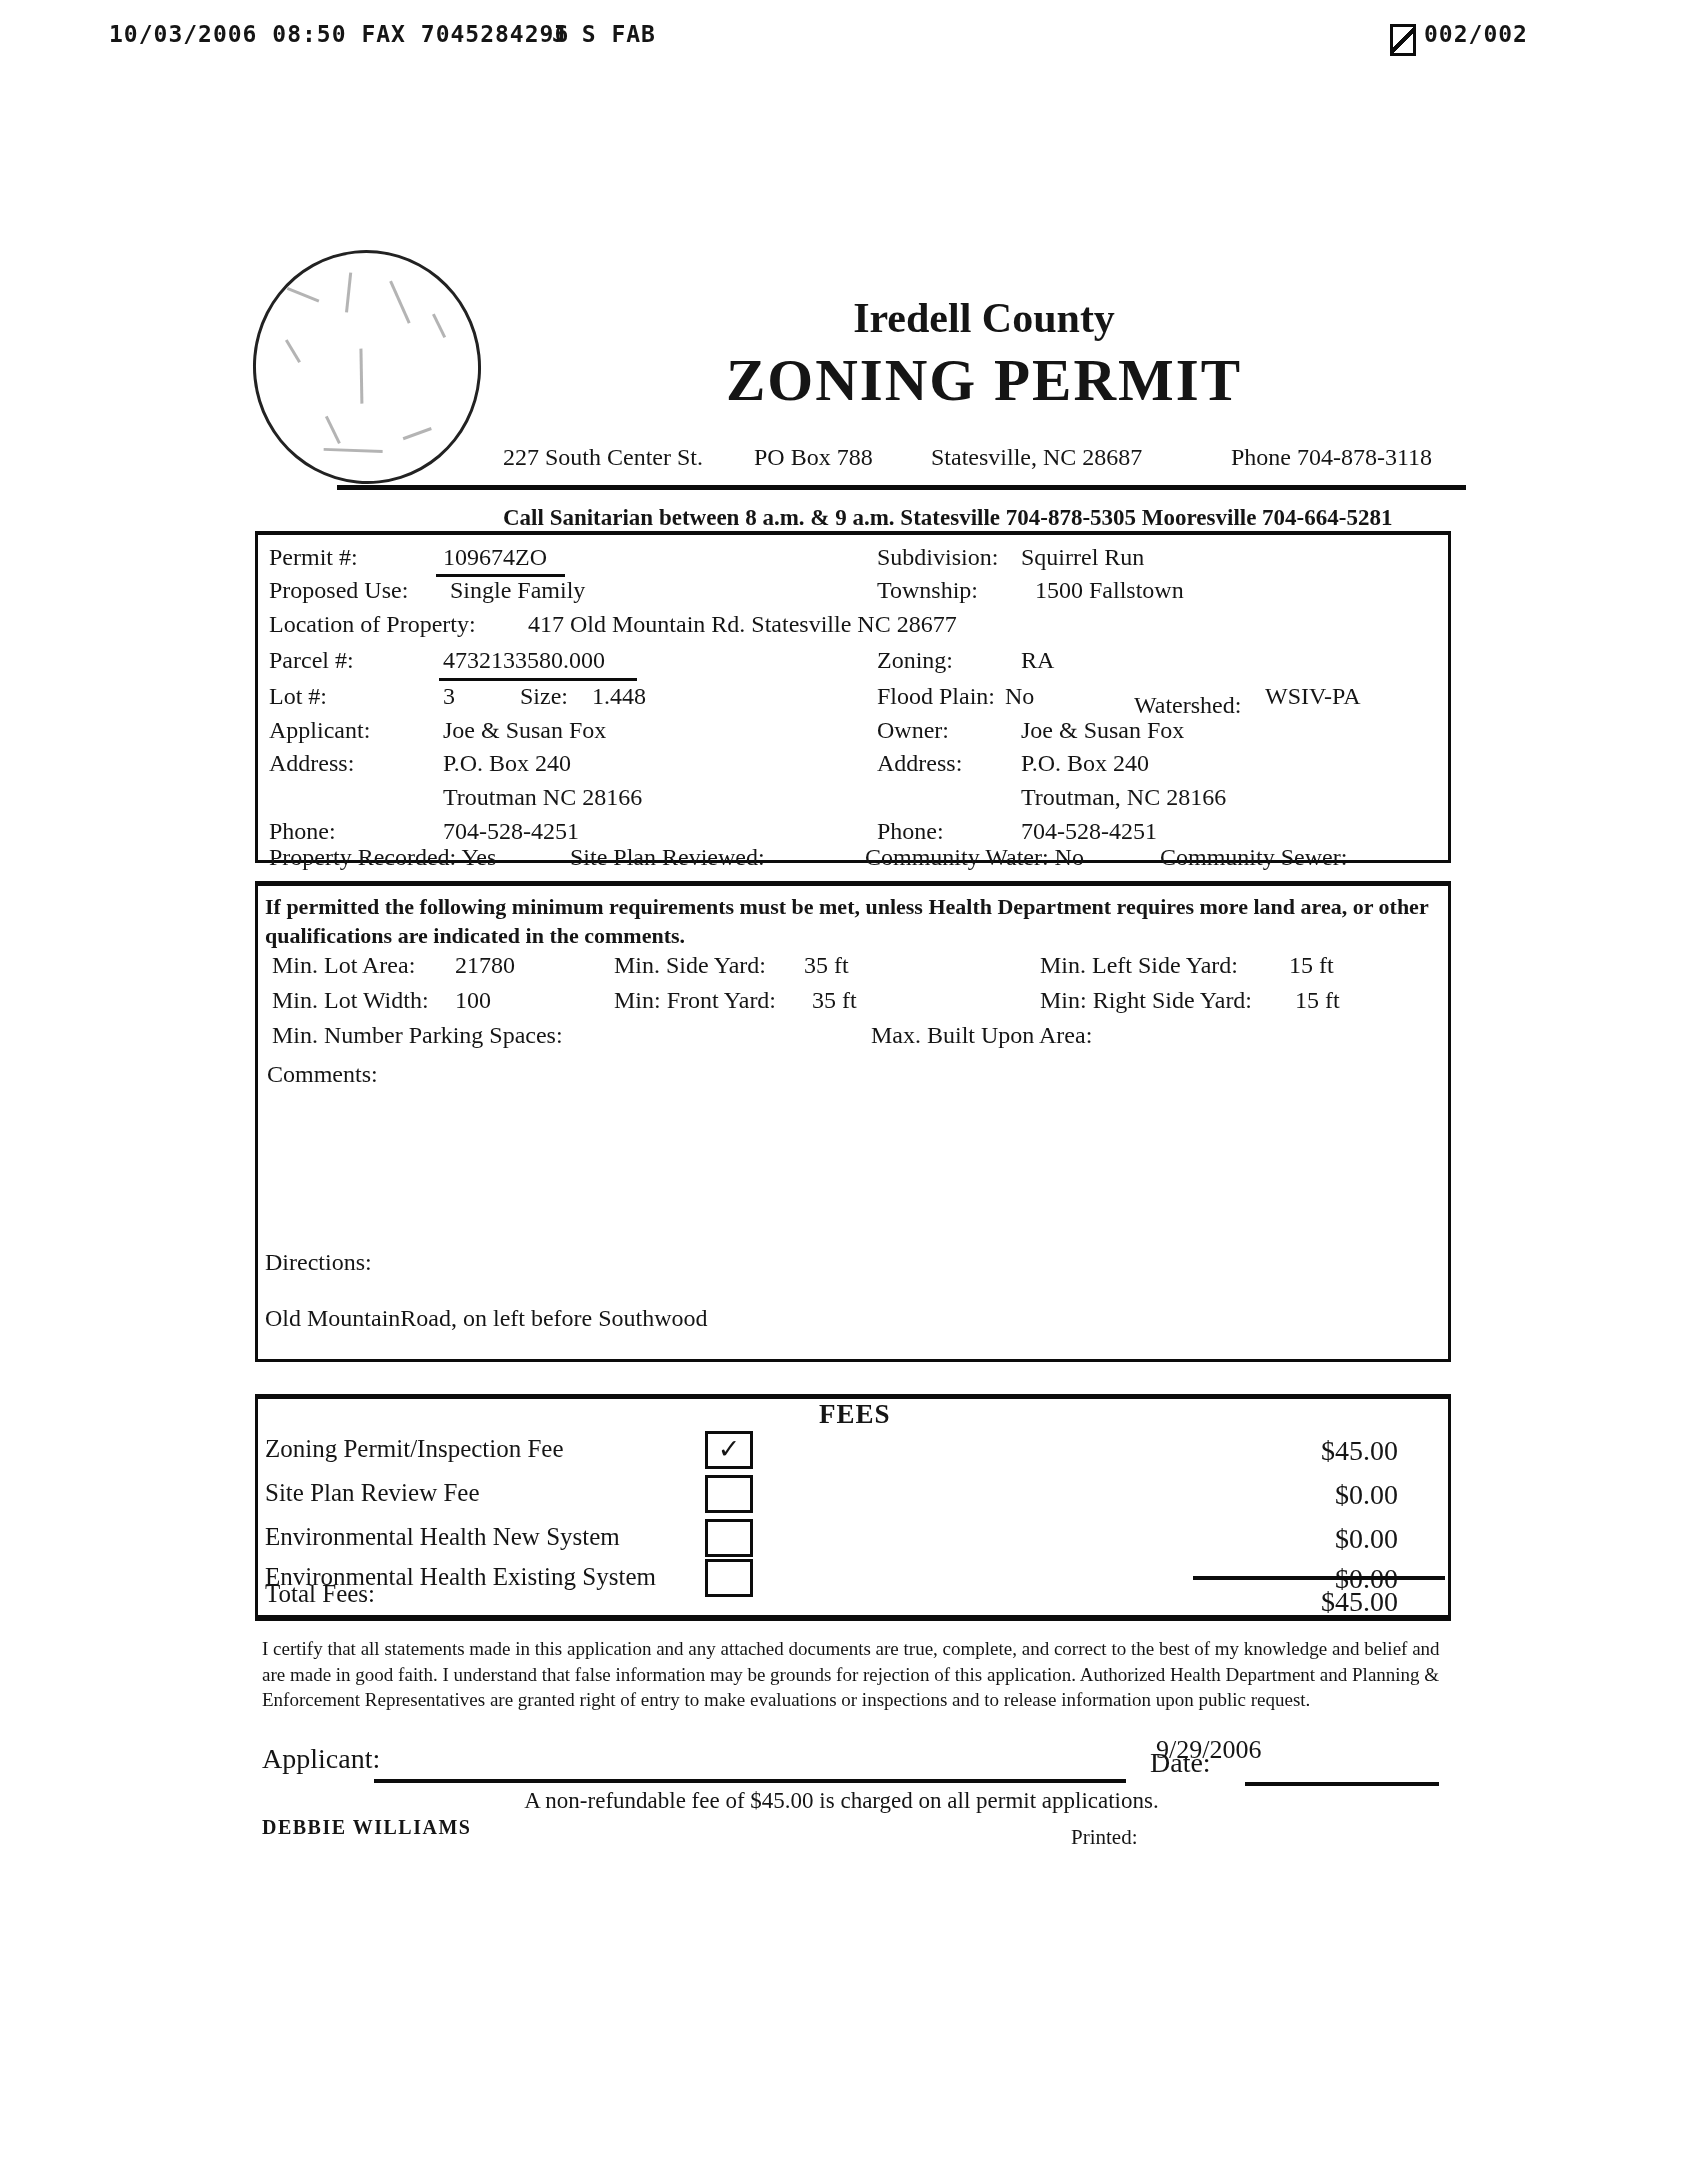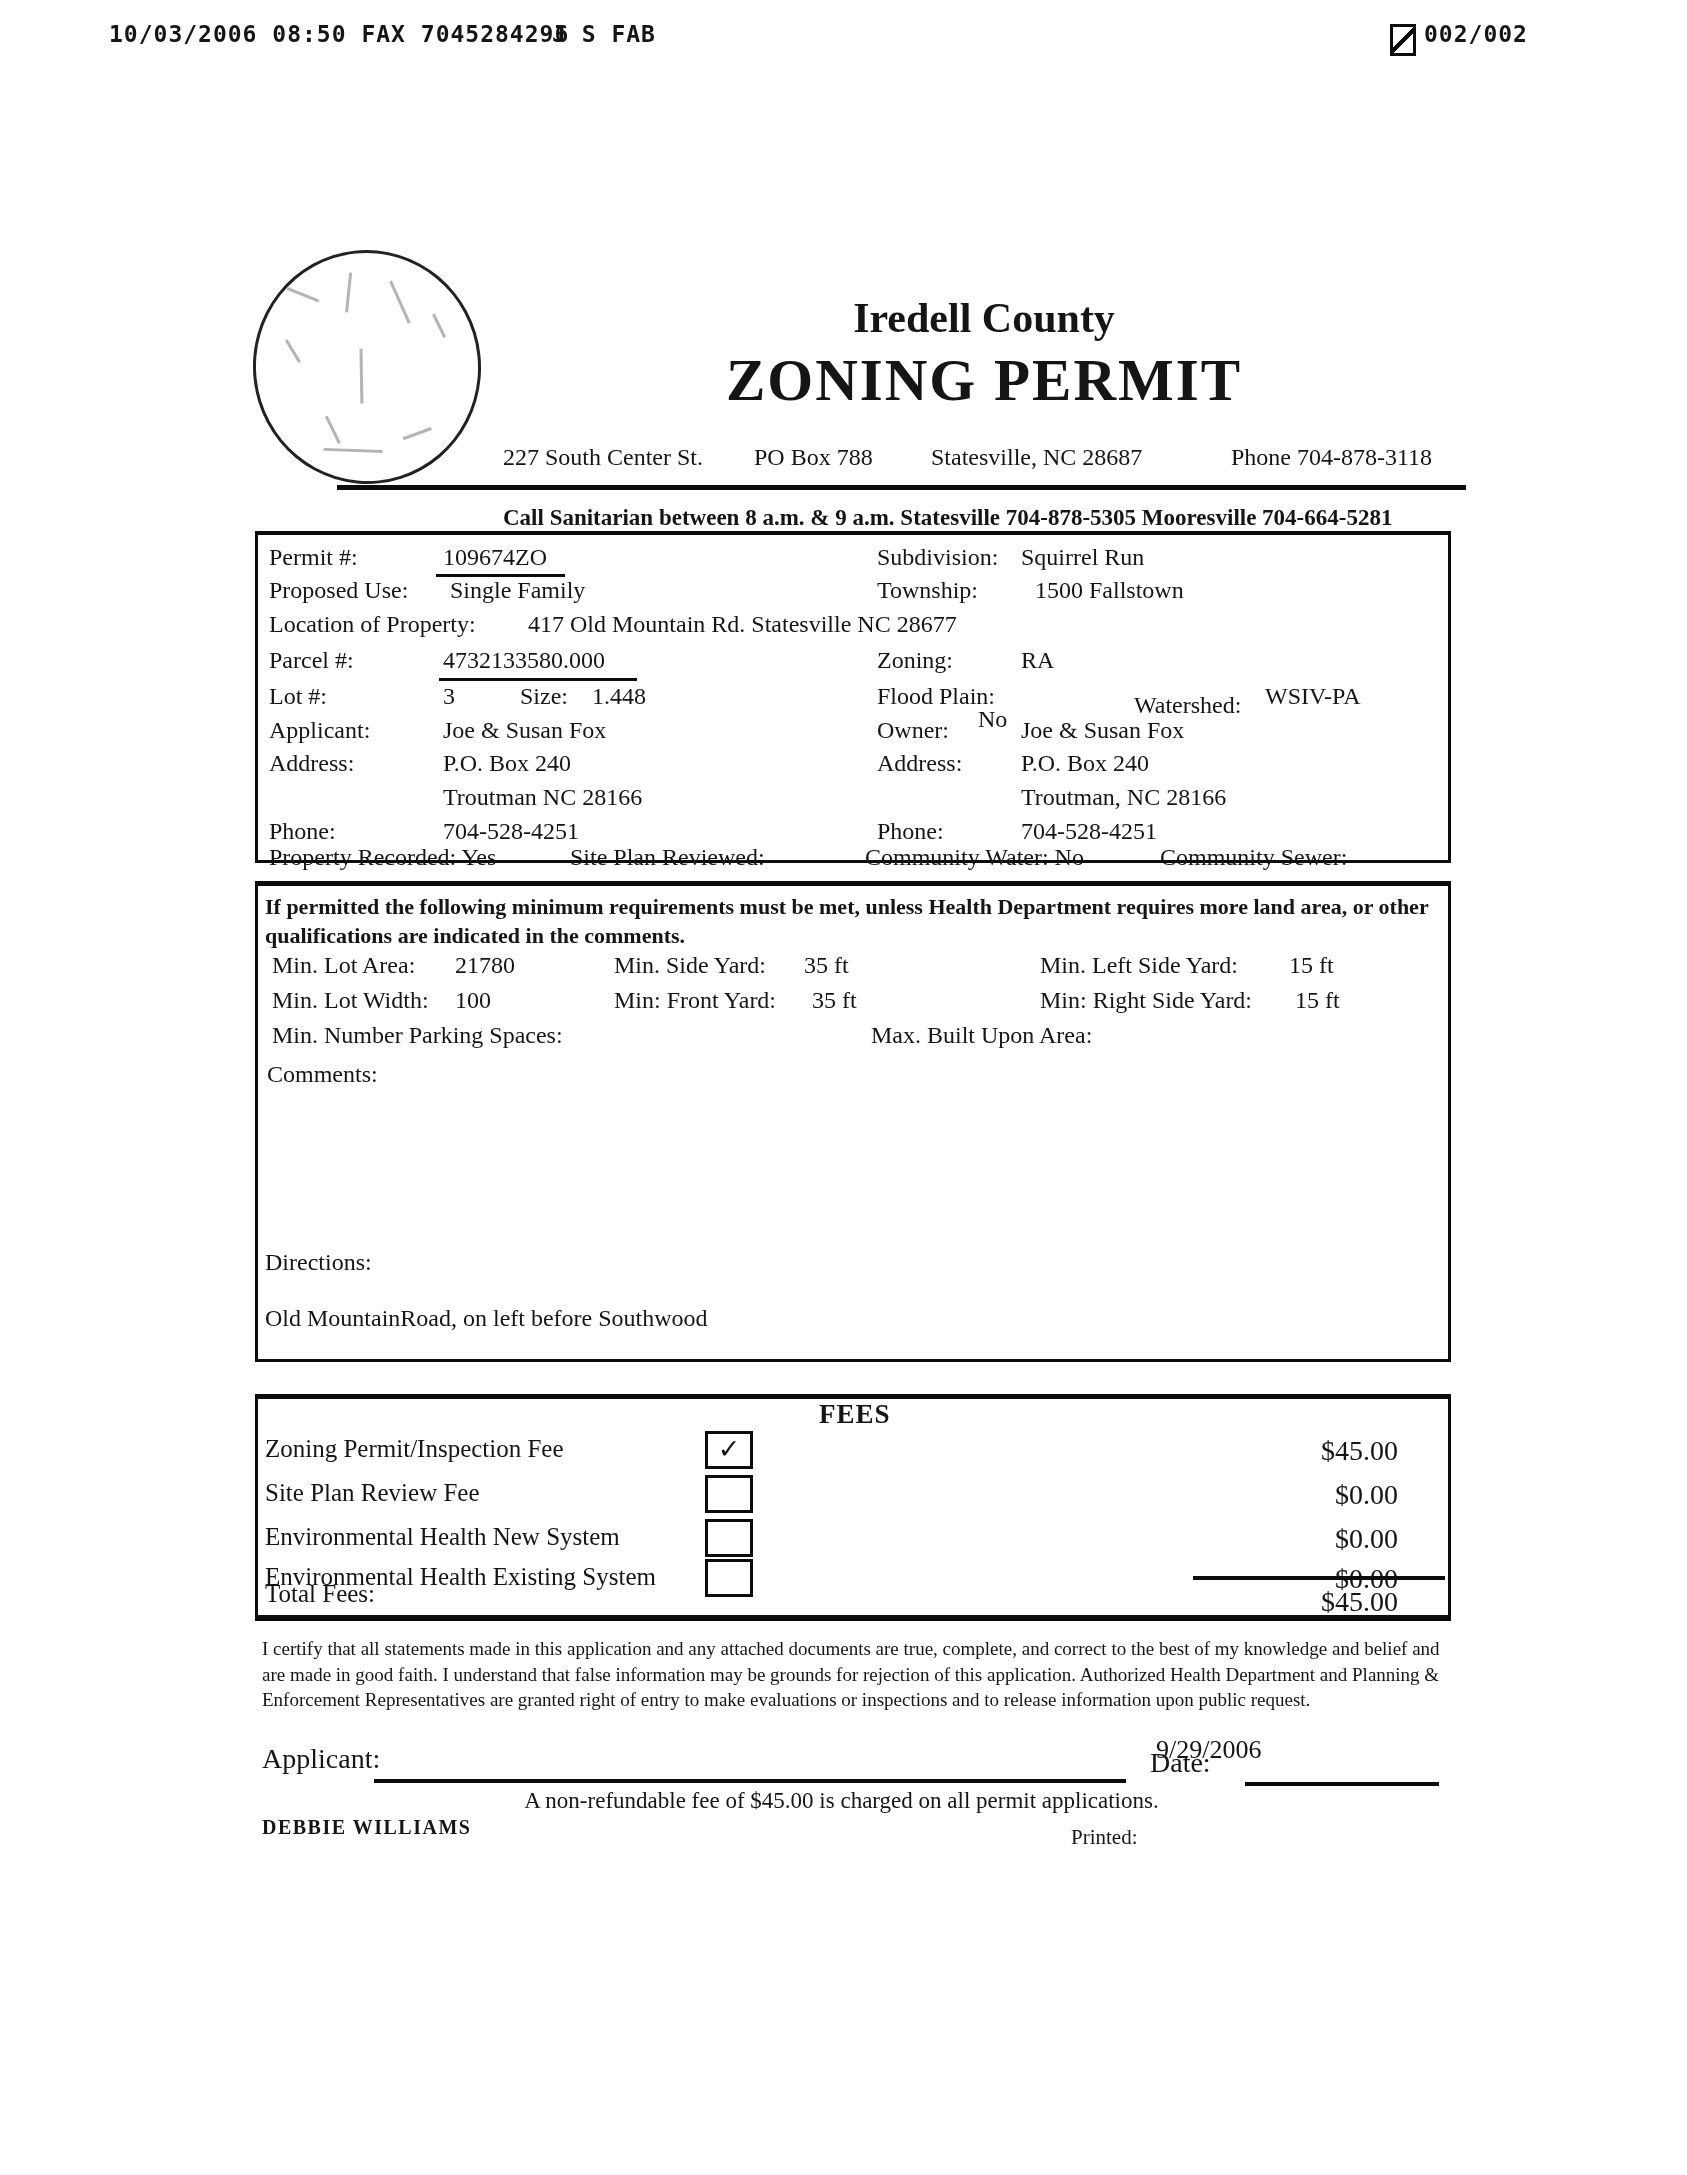--- a/index.html
+++ b/index.html
@@ -75,21 +75,21 @@
   <div class="t" style="left:443px;top:647px;">4732133580.000</div>
   <div class="underl" style="left:439px;top:678px;width:198px;"></div>
   <div class="t" style="left:877px;top:647px;">Zoning:</div>
   <div class="t" style="left:1021px;top:647px;">RA</div>
 
   <div class="t" style="left:269px;top:683px;">Lot #:</div>
   <div class="t" style="left:443px;top:683px;">3</div>
   <div class="t" style="left:520px;top:683px;">Size:</div>
   <div class="t" style="left:592px;top:683px;">1.448</div>
   <div class="t" style="left:877px;top:683px;">Flood Plain:</div>
-  <div class="t" style="left:978px;top:683px;margin-top:23px;">No</div>
+  <div class="t" style="left:1005px;top:683px;">No</div>
   <div class="t" style="left:1134px;top:692px;">Watershed:</div>
   <div class="t" style="left:1265px;top:683px;">WSIV-PA</div>
 
   <div class="t" style="left:269px;top:717px;">Applicant:</div>
   <div class="t" style="left:443px;top:717px;">Joe &amp; Susan  Fox</div>
   <div class="t" style="left:877px;top:717px;">Owner:</div>
   <div class="t" style="left:1021px;top:717px;">Joe &amp; Susan Fox</div>
 
   <div class="t" style="left:269px;top:750px;">Address:</div>
   <div class="t" style="left:443px;top:750px;">P.O. Box 240</div>

